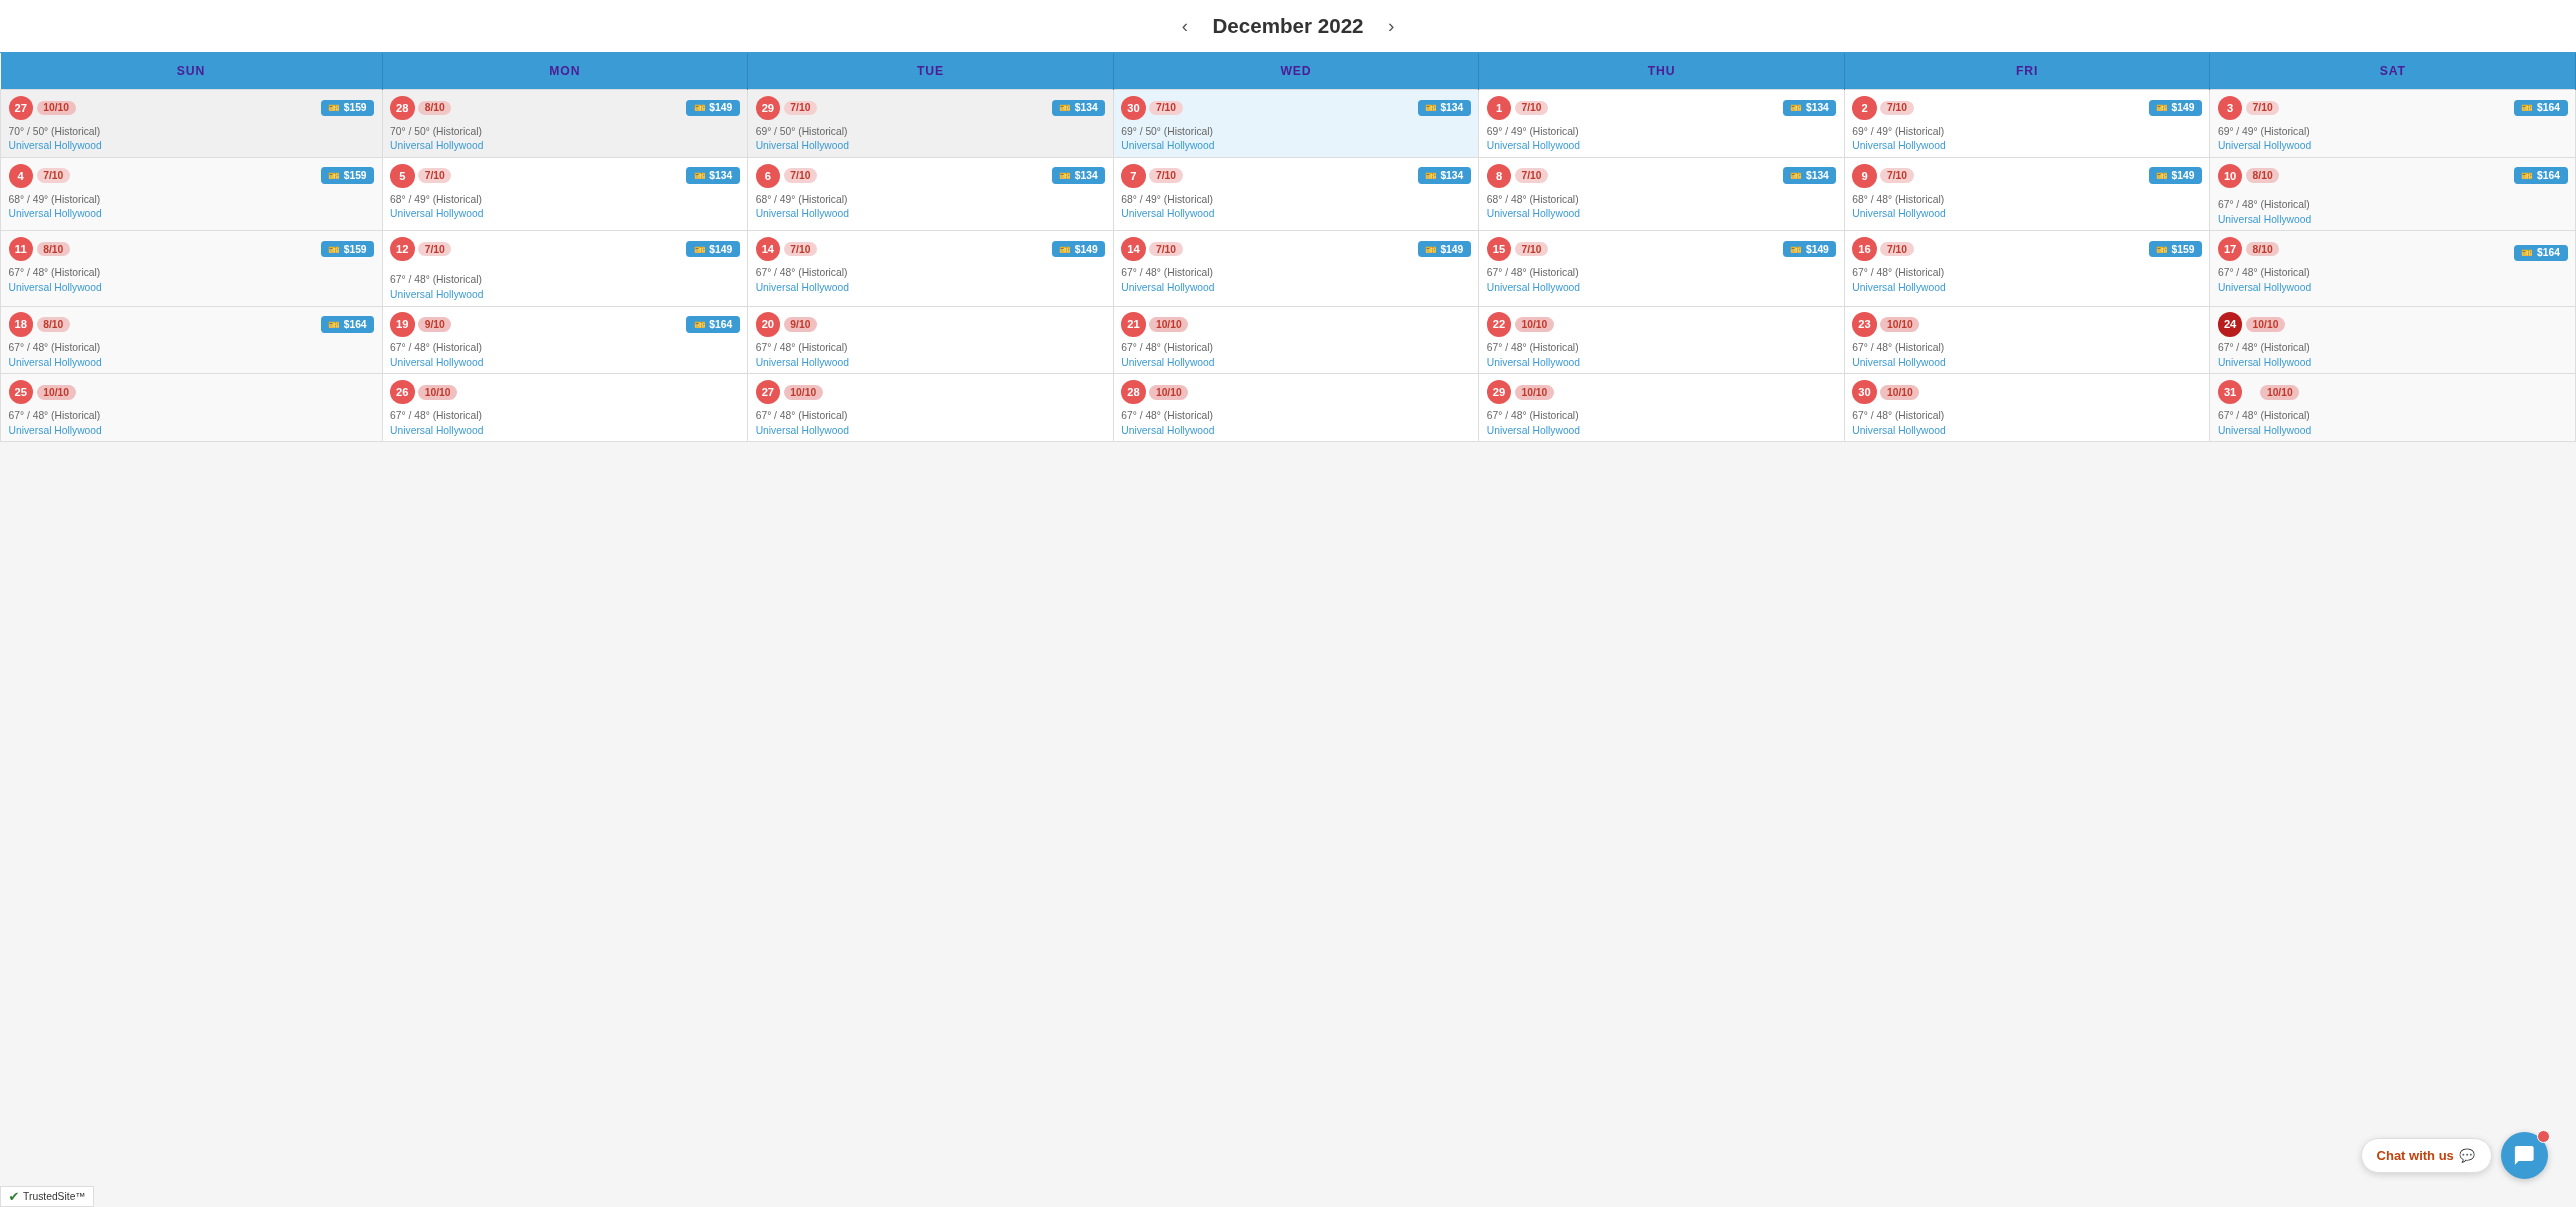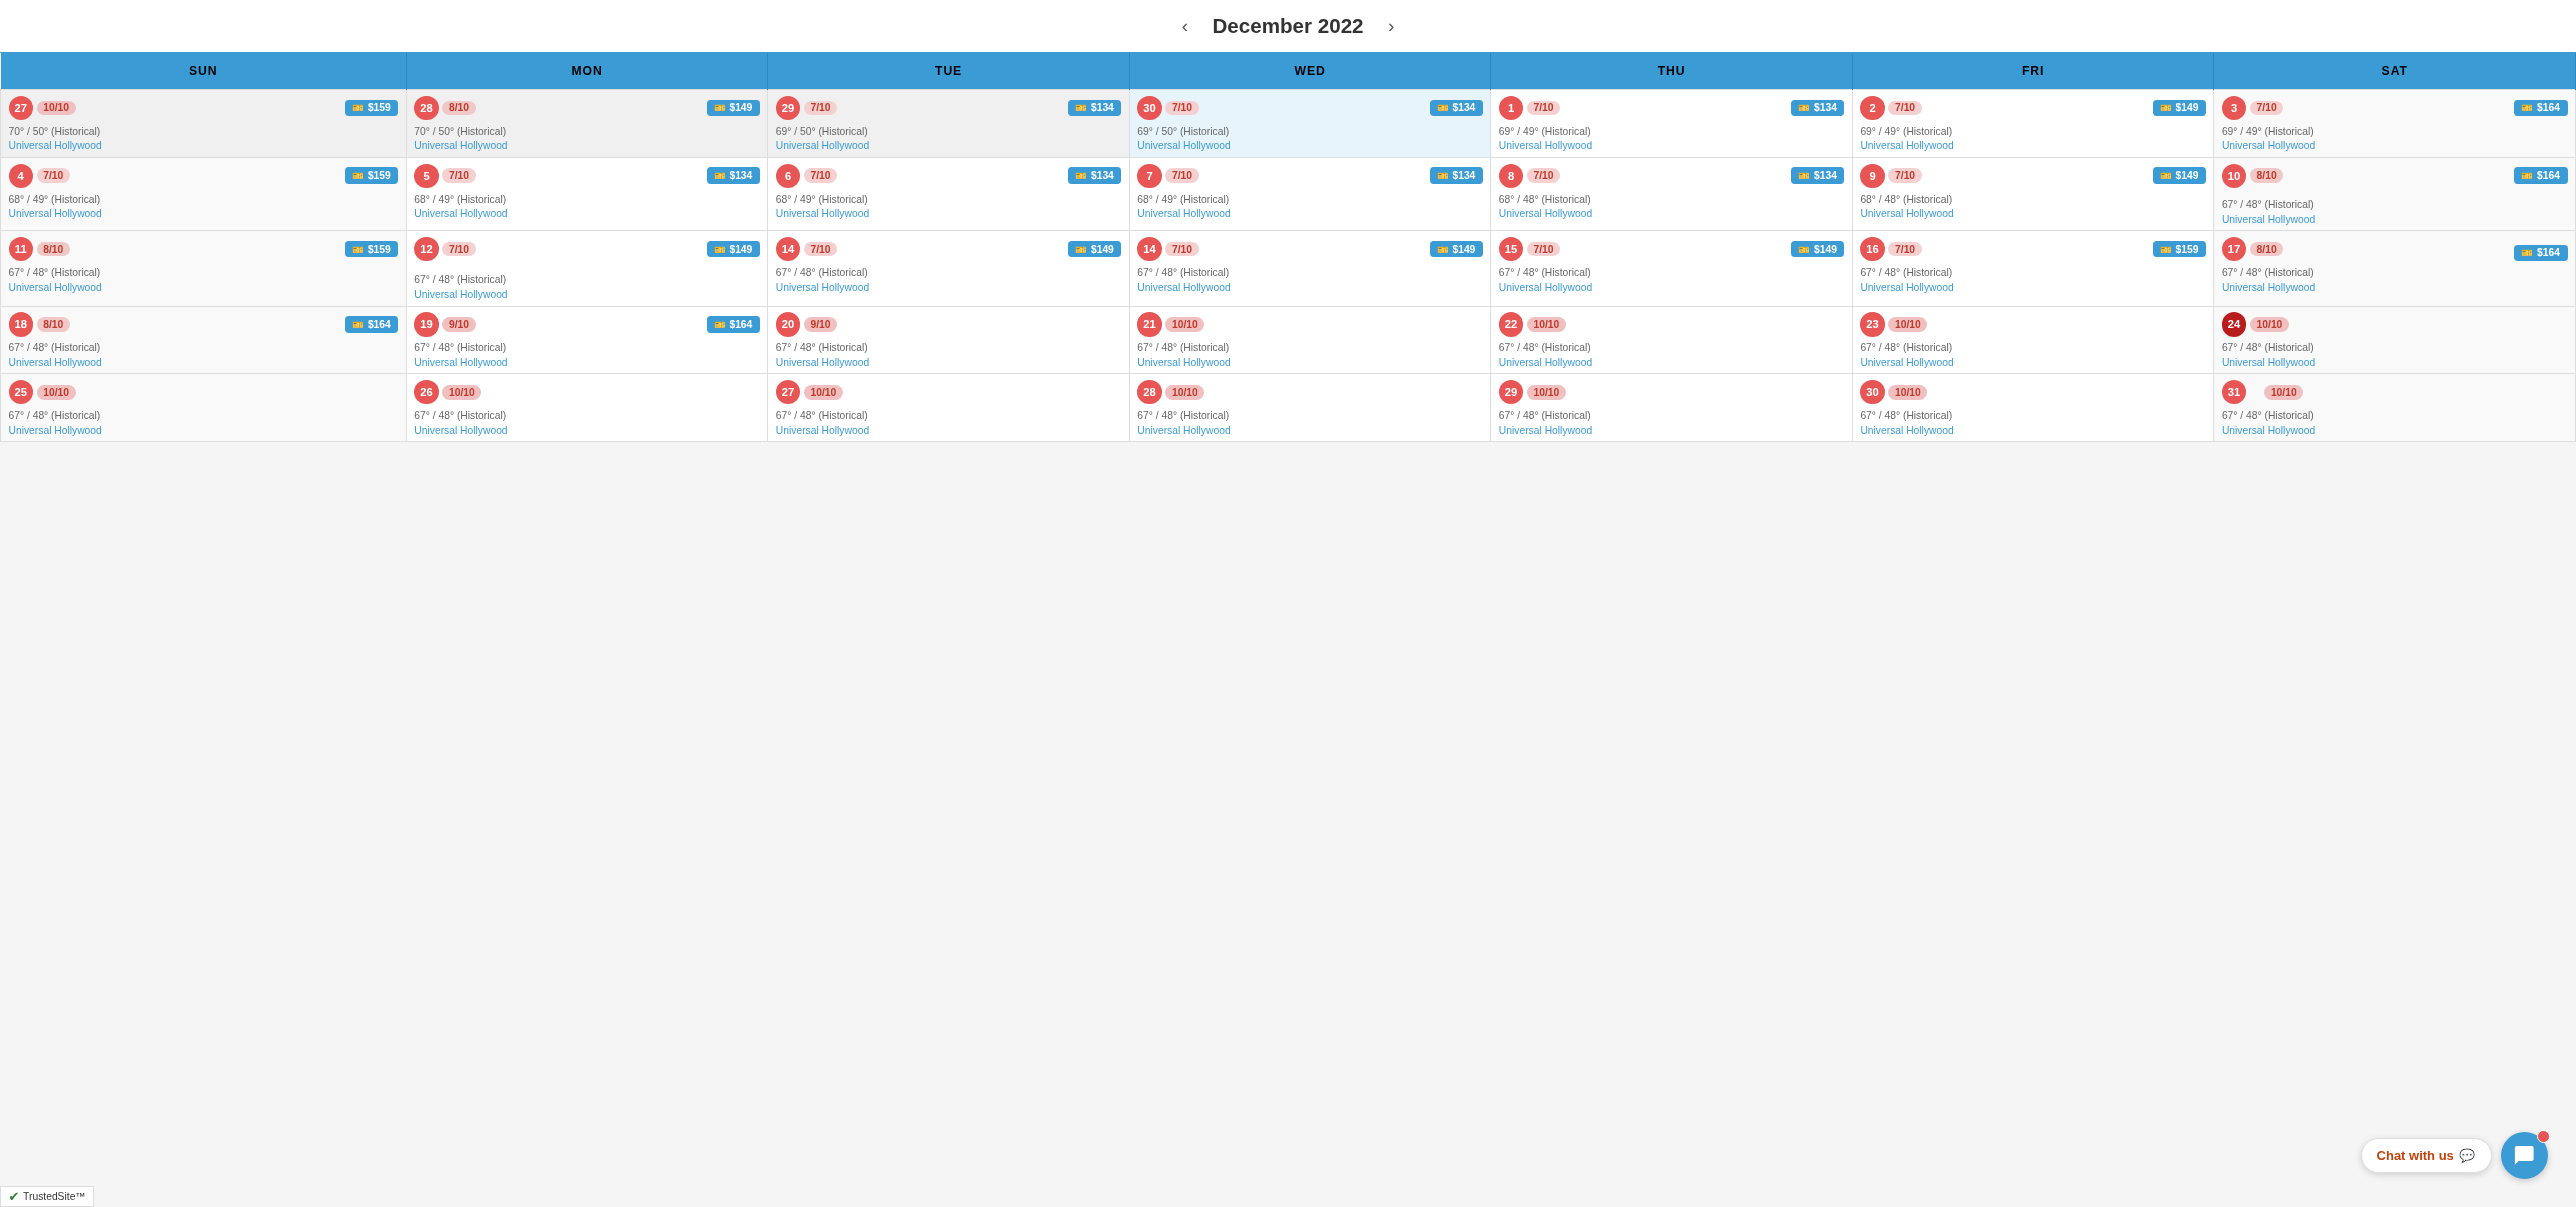--- a/index.html
+++ b/index.html
@@ -4,21 +4,21 @@
   <style>
     * { box-sizing: border-box; margin: 0; padding: 0; }
     body { font-family: Arial, sans-serif; background: #f5f5f5; font-size: 12.2px; }
     .nav-btn {
       background: none; border: none; cursor: pointer; font-size: 19px; color: #555;
       padding: 3.7px 9.4px; border-radius: 3.7px;
     }
 
     .calendar { width: 100%; border-collapse: collapse; background: #fff; }
     .calendar th {
-      background: #3a9bd5; color: #000000; text-align: center;
+      background: #3a9bd5; color: #4c1d95; text-align: center;
       padding: 11.2px 0; font-size: 12.2px; font-weight: bold; letter-spacing: 0.9px;
       border-right: 0.9px solid #2e87bf;
     }
     .calendar td {
       vertical-align: top; border: 0.9px solid #ddd; padding: 5.6px 7.5px;
       min-width: 94px; min-height: 94px; background: #fff;
     }
     .calendar td.weekend { background: #f9f9f9; }
     .calendar td.prev-month { background: #f0f0f0; }
 
@@ -409,21 +409,21 @@
                 <span style="font-weight: bold;">$164</span>
               </button>
             </div>
           </div>
           <div style="color: rgb(102, 102, 102); font-size: 10.3px; margin: 3.7px 0px;">67° / 48° (Historical)</div>
           <a style="color: rgb(58, 155, 213); font-size: 10.3px; text-decoration: none; cursor: pointer; display: block;">Universal Hollywood</a>
         </td>
       </tr>
       <tr>
         <td class="weekend">
-          <div style="display: flex; align-items: center; justify-content: space-between; margin-bottom: 5.6px; gap: 16px;">
+          <div style="display: flex; align-items: center; justify-content: space-between; margin-bottom: 5.6px;">
             <div style="display: flex; align-items: center; gap: 3.7px;">
               <div style="width: 24.4px; height: 24.4px; border-radius: 50%; display: flex; align-items: center; justify-content: center; font-weight: bold; font-size: 11.2px; color: rgb(255, 255, 255); background: rgb(232, 85, 85);">18</div>
               <div style="background: rgb(240, 200, 200); color: rgb(192, 57, 43); border-radius: 9.4px; padding: 1.9px 6.6px; font-size: 10.3px; font-weight: bold;">8/10</div>
             </div>
             <div>
               <button style="display: flex; align-items: center; gap: 3.7px; background: rgb(58, 155, 213); color: rgb(255, 255, 255); border: none; border-radius: 3.7px; padding: 2.8px 7.5px; font-size: 10.3px; cursor: pointer; white-space: nowrap;">
                 <span style="font-size: 9.4px;">🎫</span>
                 <span style="font-weight: bold;">$164</span>
               </button>
             </div>

